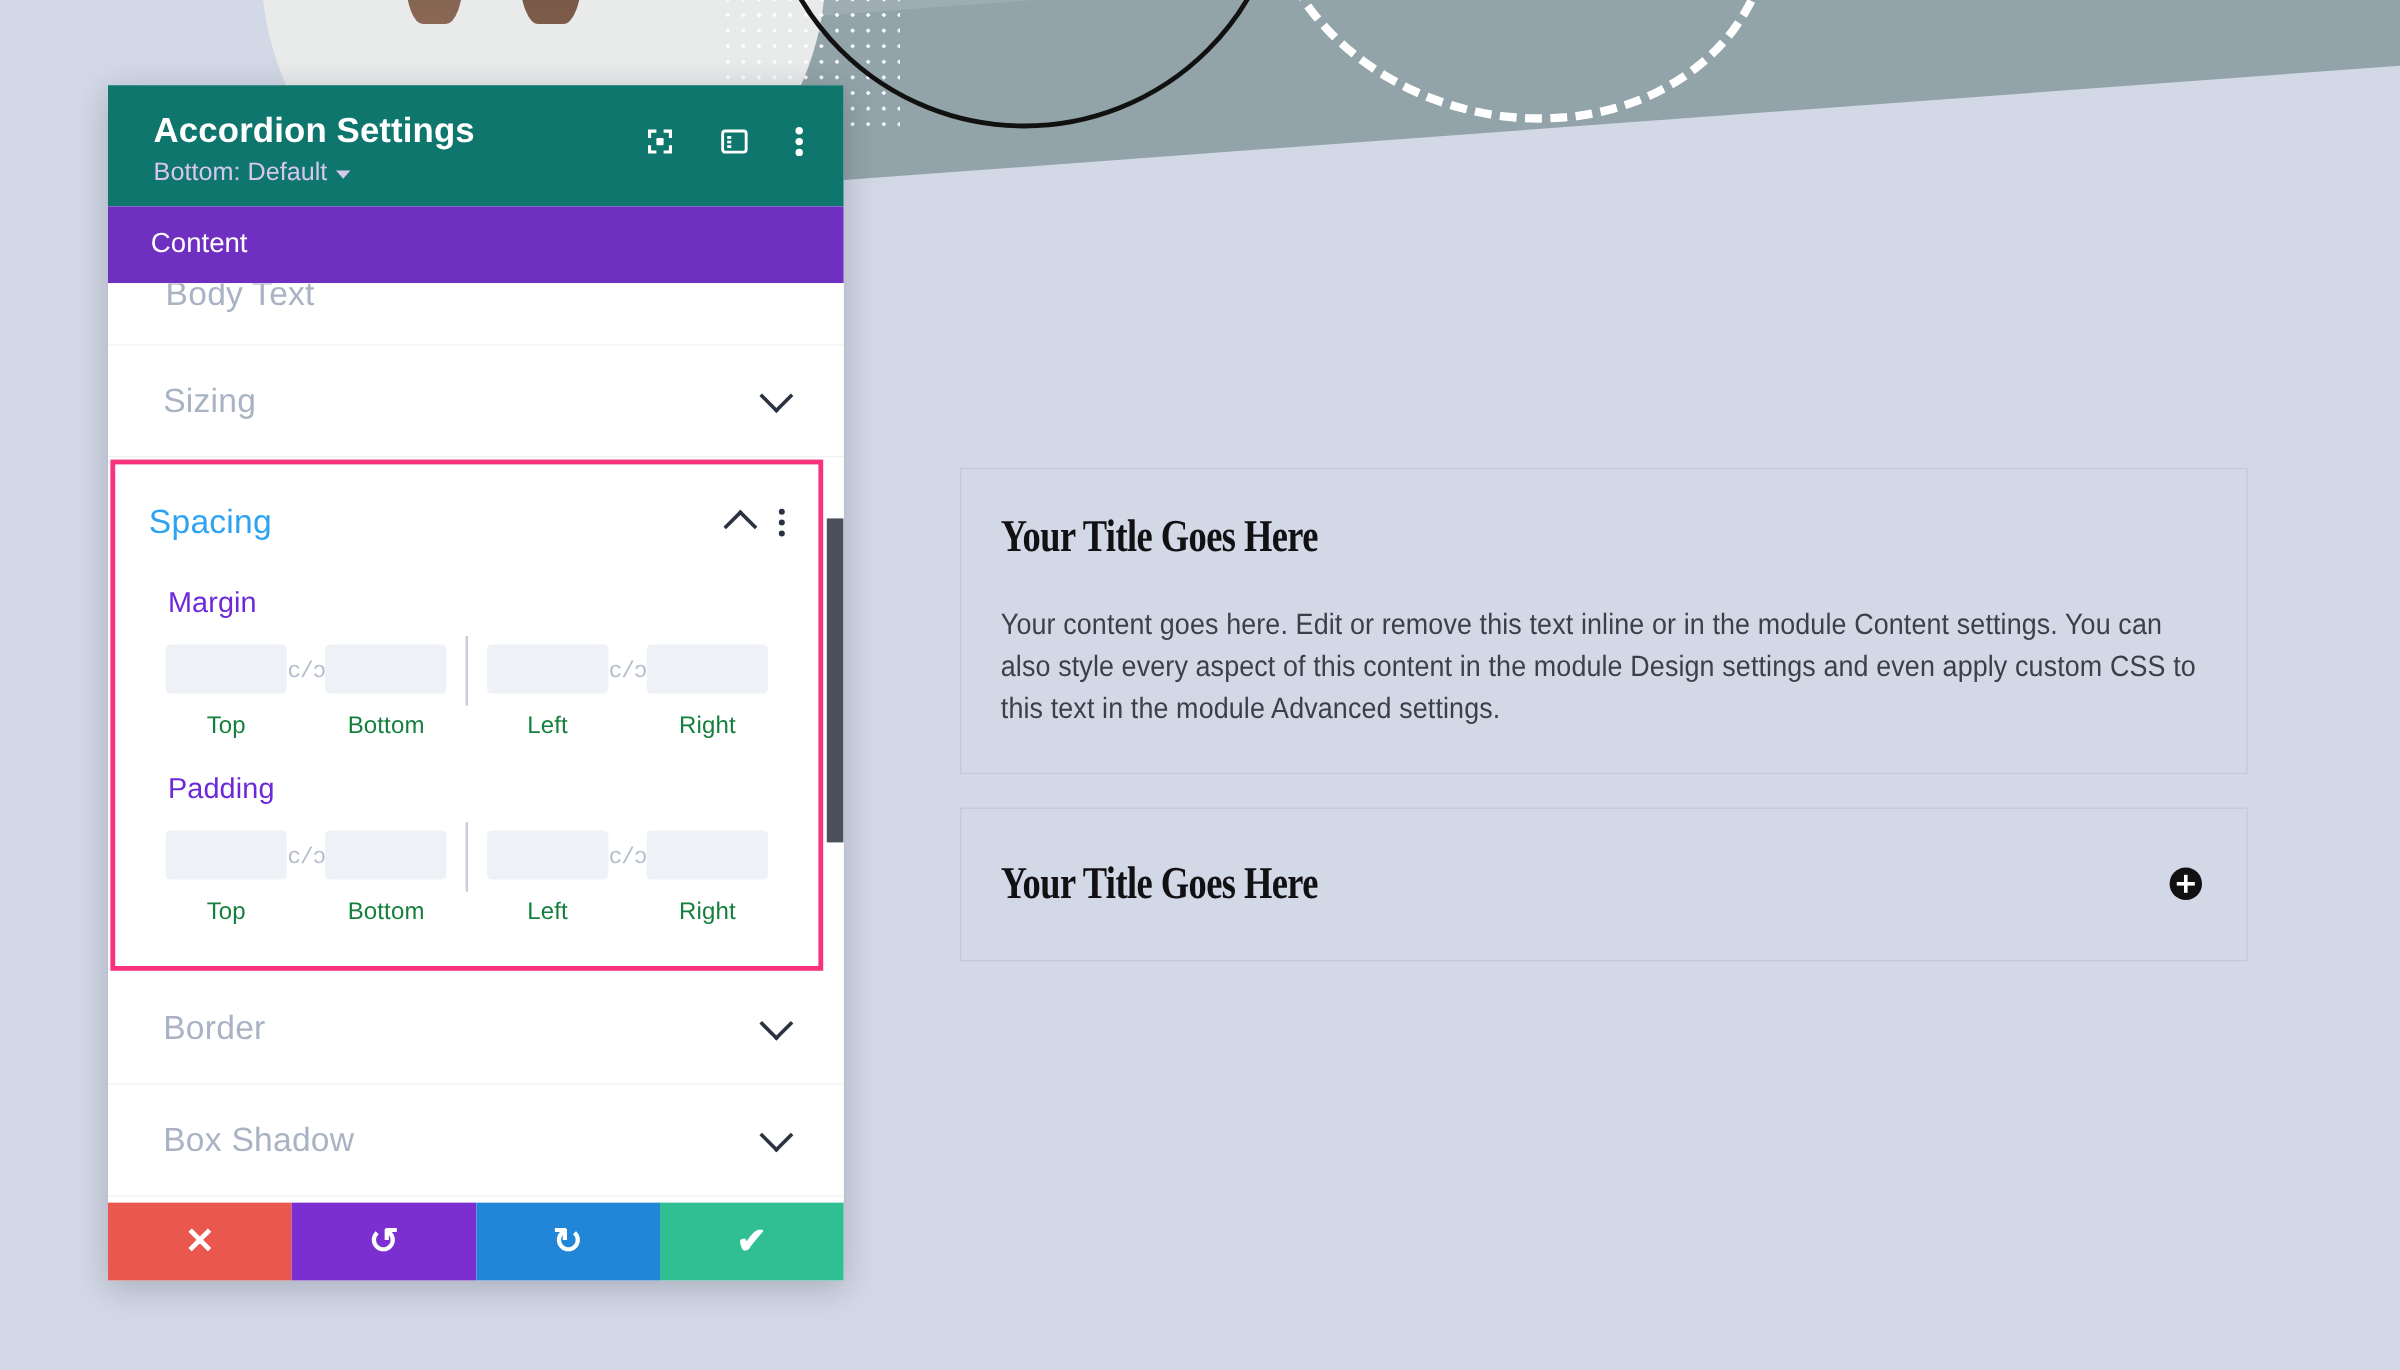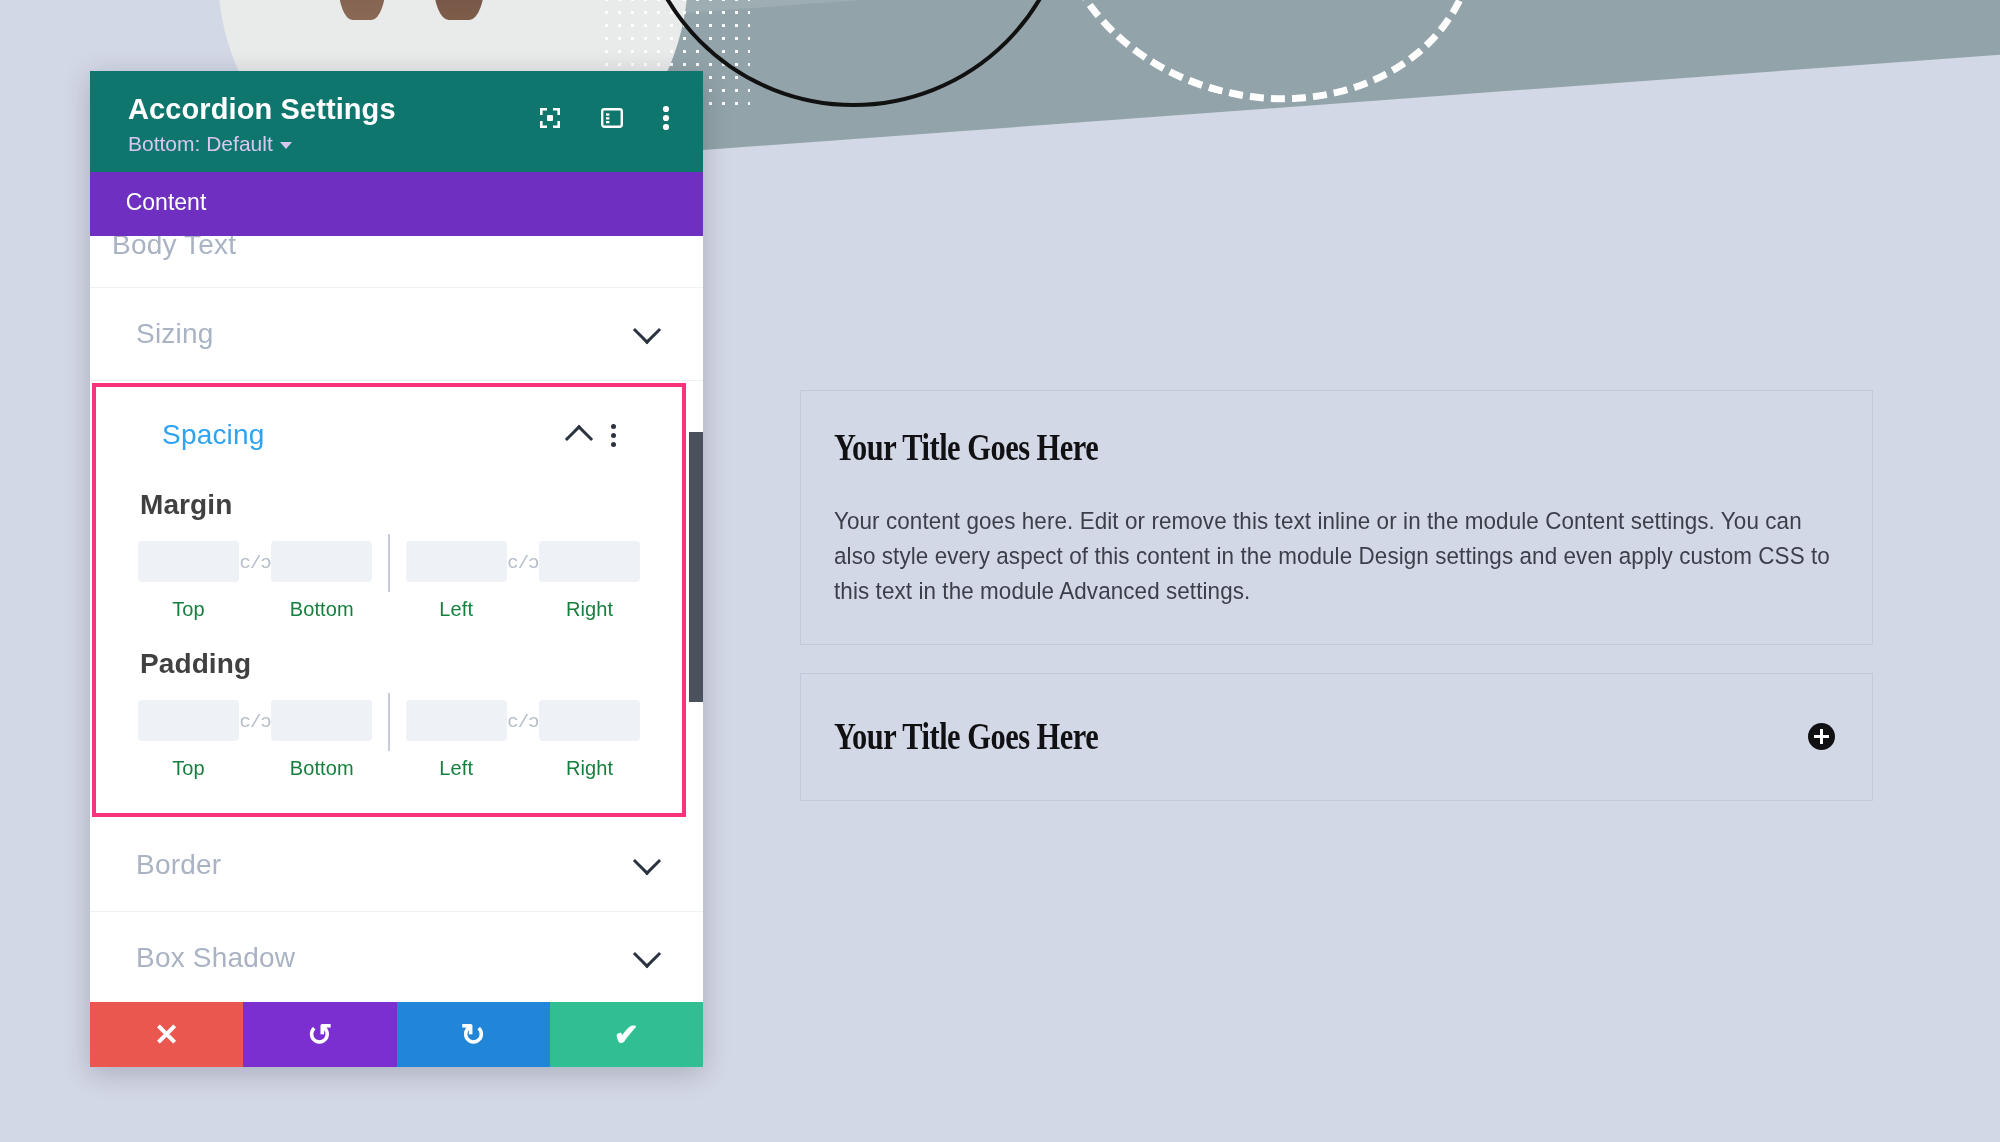--- a/index.html
+++ b/index.html
@@ -241,52 +241,52 @@
     transform: rotate(45deg);
     margin-bottom: 8px;
   }
   .chev.up { transform: rotate(-135deg); margin-bottom: 0; margin-top: 8px; }
   .kebab { display: flex; flex-direction: column; gap: 4px; margin-left: 22px; }
   .kebab i { width: 5px; height: 5px; border-radius: 50%; background: #2b3340; display: block; }
 
   
   .row-bodytext {
     height: 52px;
-    padding: 0 22px;
+    padding: 0 48px;
     display: flex;
     align-items: flex-start;
     border-bottom: 1px solid #eef0f4;
     overflow: hidden;
   }
   .row-bodytext .section-name {
     font-size: 28px;
     line-height: 0.62;
     color: #a9b3c4;
   }
 
   
   .spacing-block {
     margin: 2px 0 0 2px;
     border: 4px solid #f7337e;
     width: 594px;
     padding-bottom: 26px;
     background: #ffffff;
   }
   .spacing-head {
-    padding: 0 66px;
+    padding: 0 28px;
     height: 96px;
     display: flex;
     align-items: center;
     justify-content: space-between;
   }
   .field-group { padding: 0 42px; }
   .field-label {
-    font-size: 28px;
-    color: #404040;
-    font-weight: bold;
+    font-size: 24px;
+    color: #6d28d9;
+    font-weight: normal;
     margin: 6px 0 13px 2px;
     letter-spacing: .1px;
   }
   .field-row { display: flex; align-items: center; }
   .field-cell { display: flex; flex-direction: column; align-items: center; }
   .field-input {
     width: 101px;
     height: 41px;
     background: #eef1f6;
     border: none;

